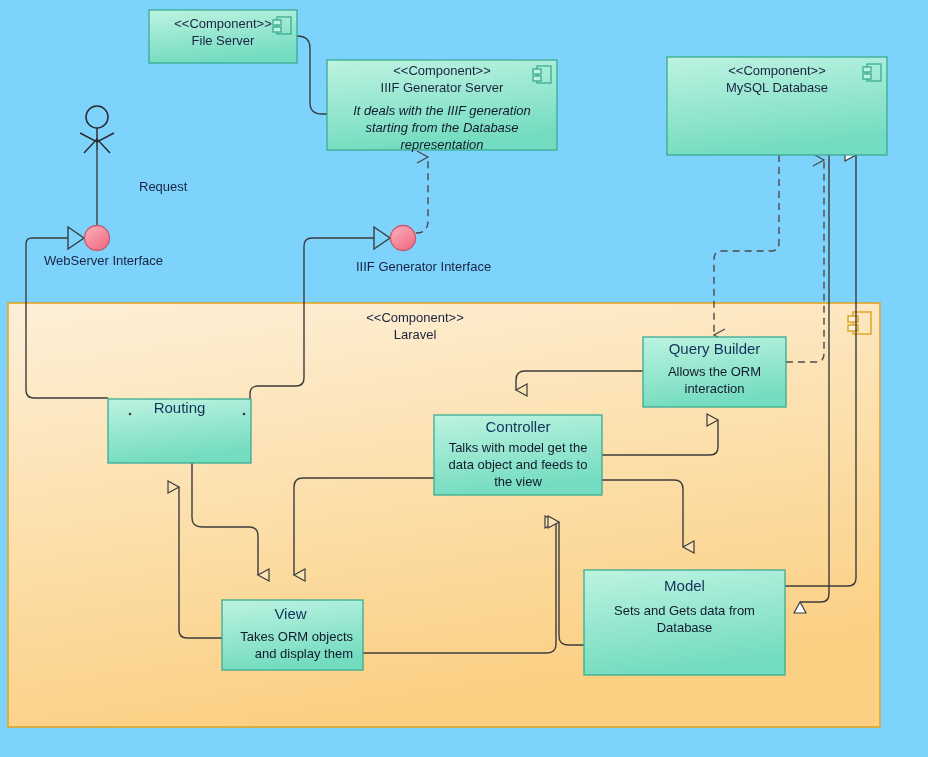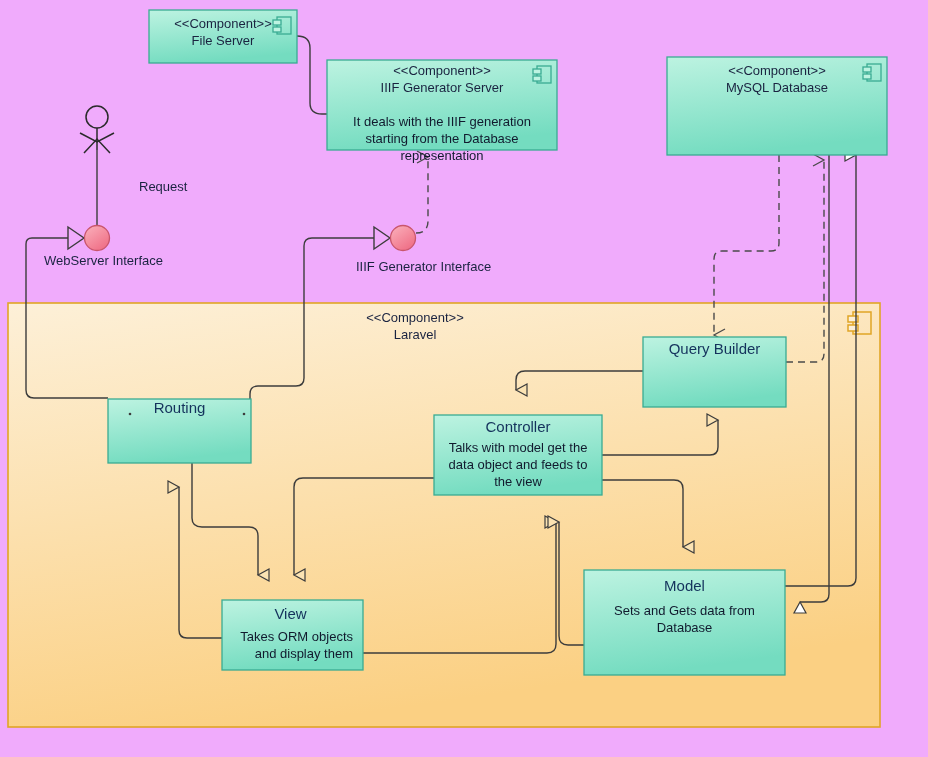--- a/index.html
+++ b/index.html
@@ -7,21 +7,21 @@
     padding: 0;
     background: #ffffff;
   }
   body {
     font-family: "Liberation Sans", sans-serif;
   }
   #canvas {
     position: relative;
     width: 928px;
     height: 757px;
-    background: #f0abfc;
+    background: #7dd3fc;
     overflow: hidden;
   }
   svg.layer {
     position: absolute;
     left: 0; top: 0;
     width: 928px;
     height: 757px;
     pointer-events: none;
   }
 
@@ -215,35 +215,36 @@
   </svg>
 
   <div class="node-label" style="left:149px; top:16px; width:148px;">
     <div class="stereotype">&lt;&lt;Component&gt;&gt;</div>
     <div class="cname">File Server</div>
   </div>
 
   <div class="node-label" style="left:331px; top:63px; width:222px;">
     <div class="stereotype">&lt;&lt;Component&gt;&gt;</div>
     <div class="cname">IIIF Generator Server</div>
-    <div class="cdesc" style="margin-top:17px; padding:0 10px;">It deals with the IIIF generation starting from the Database representation</div>
+    <div class="cdesc" style="margin-top:6px; padding:0 10px;font-style:italic;">It deals with the IIIF generation starting from the Database representation</div>
   </div>
 
   <div class="node-label" style="left:667px; top:63px; width:220px;">
     <div class="stereotype">&lt;&lt;Component&gt;&gt;</div>
     <div class="cname">MySQL Database</div>
   </div>
 
   <div class="node-label" style="left:300px; top:310px; width:230px;">
     <div class="stereotype">&lt;&lt;Component&gt;&gt;</div>
     <div class="cname">Laravel</div>
   </div>
 
   <div class="node-label" style="left:643px; top:340px; width:143px;">
     <div class="cname-blue">Query Builder</div>
+    <div class="cdesc" style="margin-top:6px; padding:0 6px;">Allows the ORM interaction</div>
   </div>
 
   <div class="node-label" style="left:108px; top:399px; width:143px;">
     <div class="cname-blue">Routing</div>
   </div>
 
   <div class="node-label" style="left:434px; top:418px; width:168px;">
     <div class="cname-blue">Controller</div>
     <div class="cdesc" style="margin-top:4px; padding:0 6px;">Talks with model get the data object and feeds to the view</div>
   </div>

